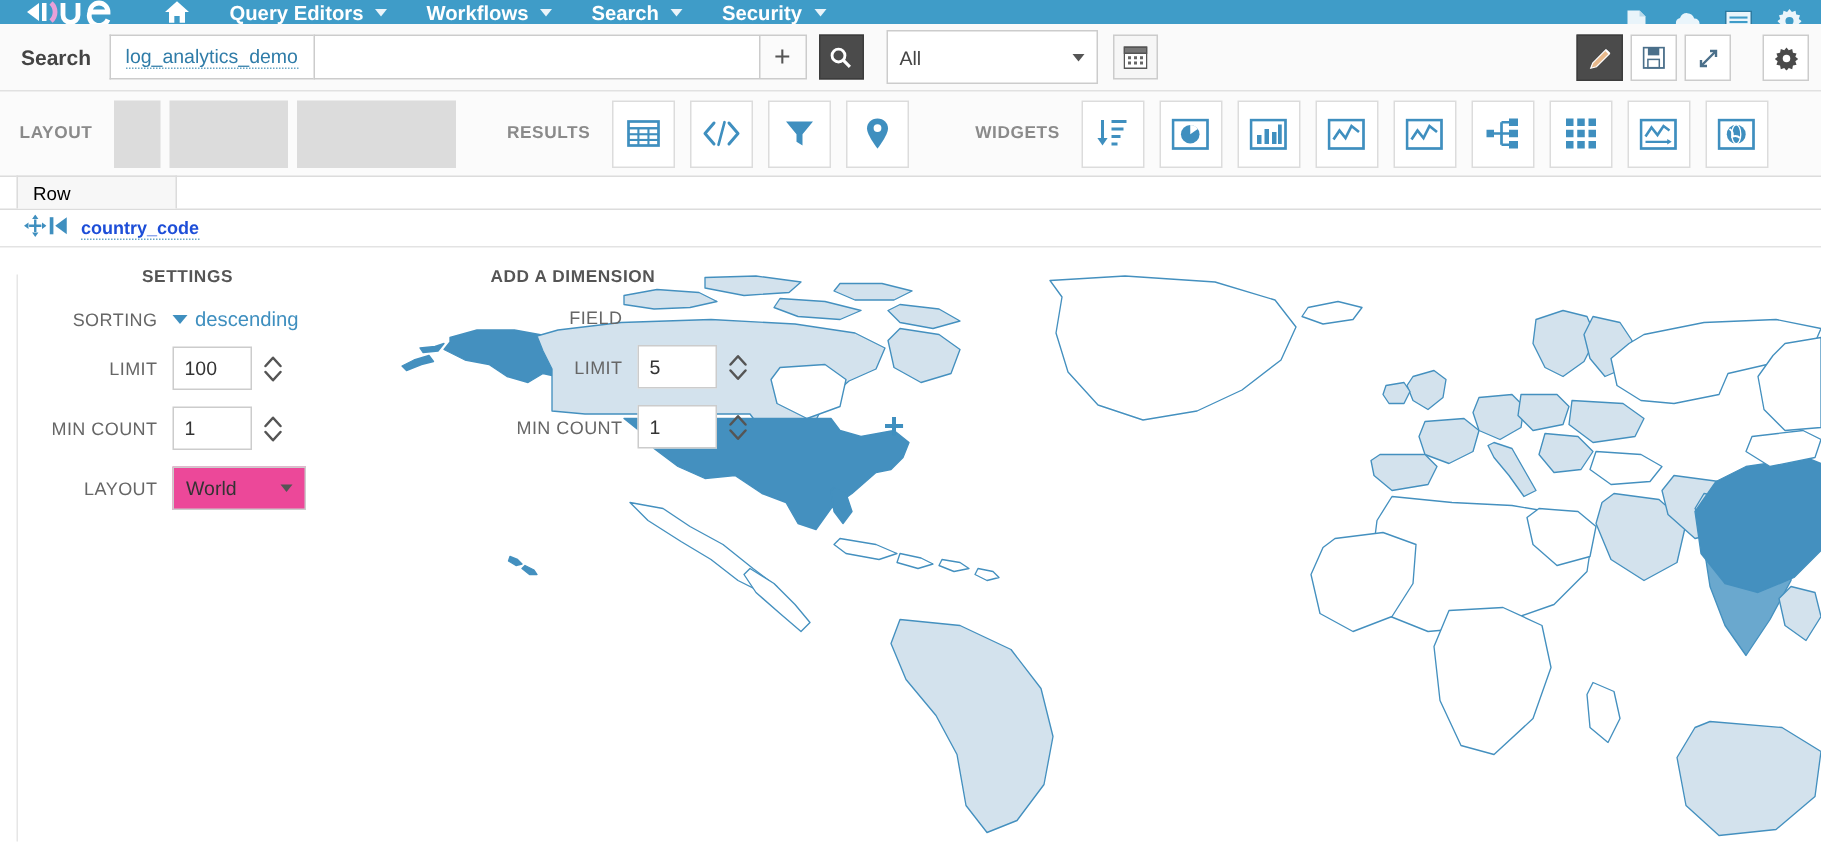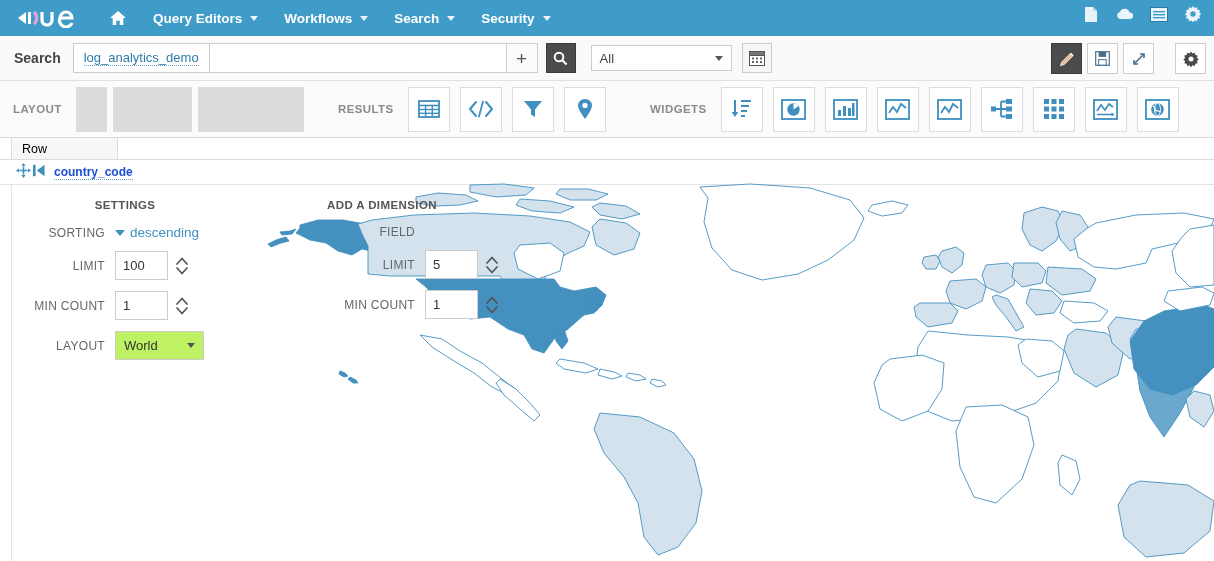--- a/index.html
+++ b/index.html
@@ -8,21 +8,21 @@
     width: 1214px; height: 561px;
     overflow: hidden;
     background: #fff;
     font-family: "Liberation Sans", sans-serif;
     font-size: 13px;
     color: #333;
   }
 
   
   .navbar {
-    height: 36px;
+    height: 16px;
     background: #3f9cc8;
     display: flex;
     align-items: center;
     color: #fff;
     position: relative;
   }
   .brand {
     display: flex; align-items: center;
     padding: 0 14px 0 16px;
     height: 28px;
@@ -111,21 +111,21 @@
   .sg-search {
     width: 30px; height: 30px;
     background: #4b4b4b;
     border: 1px solid #3c3c3c;
     margin-left: 8px;
     display: flex; align-items: center; justify-content: center;
     cursor: pointer;
   }
   .select-all {
     margin-left: 15px;
-    height: 26px;
+    height: 36px;
     width: 141px;
     border: 1px solid #ccc;
     background: #fff;
     font-size: 13px;
     color: #444;
     padding: 0 8px;
     display: flex; align-items: center; justify-content: space-between;
     cursor: pointer;
   }
   .sel-caret {
@@ -282,21 +282,21 @@
   }
   .spinner {
     display: flex; flex-direction: column;
     align-items: center; justify-content: center;
     margin-left: 7px;
     cursor: pointer;
   }
   .sel-input {
     width: 89px; height: 29px;
     border: 1px solid #ccc;
-    background: #bef264;
+    background: #ec4899;
     font-size: 13px;
     color: #333;
     padding: 0 8px;
     display: flex; align-items: center; justify-content: space-between;
     cursor: pointer;
   }
   .sel-field {
     width: 217px; height: 30px;
     border: 1px solid #ccc;
     background: #fff;

